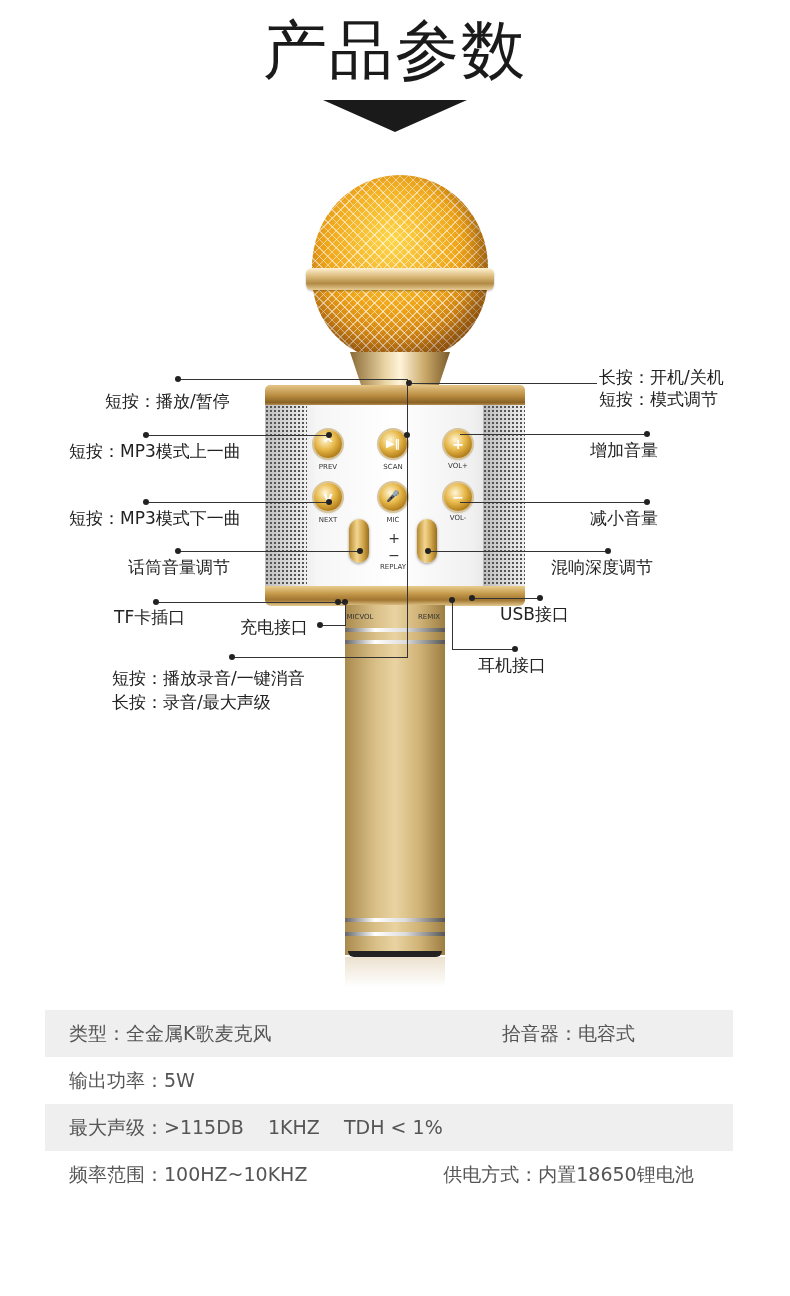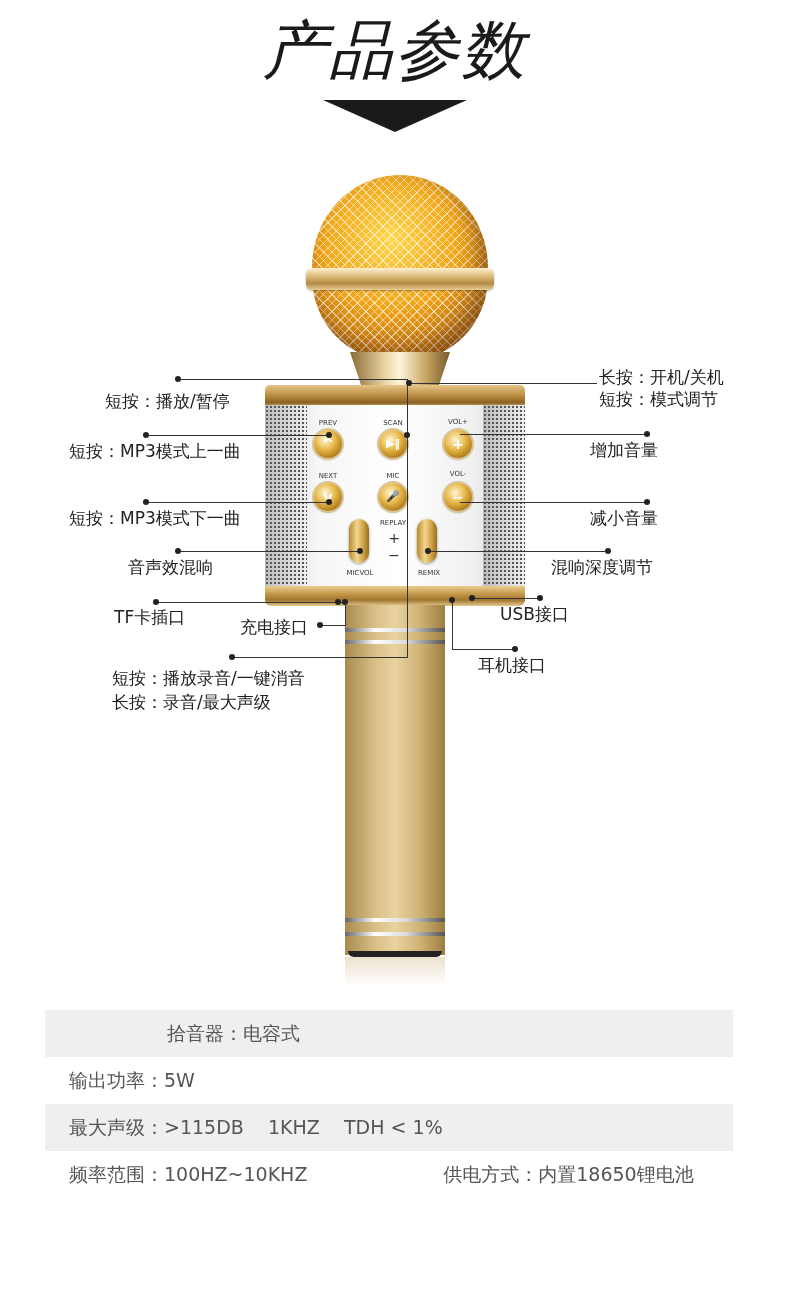--- a/index.html
+++ b/index.html
@@ -1,19 +1,19 @@
 <!DOCTYPE html>
 <html><head>
 <meta charset="utf-8">
 <style>
   * { margin:0; padding:0; box-sizing:border-box; }
   body { width:790px; height:1296px; background:#ffffff; position:relative; overflow:hidden;
          font-family:"DejaVu Sans","Liberation Sans",sans-serif; color:#333; }
   .title { position:absolute; left:0; width:790px; top:10px; text-align:center; font-size:64px;
-           color:#1a1a1a; font-weight:normal; letter-spacing:2px; line-height:80px;font-style:italic; }
+           color:#1a1a1a; font-weight:normal; letter-spacing:2px; line-height:80px; }
   .arrow { position:absolute; left:323px; top:100px; width:0; height:0;
            border-left:72px solid transparent; border-right:72px solid transparent;
            border-top:32px solid #1a1a1a; }
 
   
   .mic { position:absolute; left:0; top:0; width:790px; height:1000px; }
   .head { position:absolute; left:312px; top:175px; width:176px; height:185px; border-radius:50% 50% 45% 45%;
           background:
             repeating-linear-gradient(45deg, rgba(255,255,255,0.55) 0 1px, transparent 1px 6px),
             repeating-linear-gradient(-45deg, rgba(255,255,255,0.55) 0 1px, transparent 1px 6px),
@@ -45,21 +45,21 @@
   .reflect { position:absolute; left:345px; top:957px; width:100px; height:30px;
           background:linear-gradient(180deg,rgba(200,170,120,0.35),rgba(255,255,255,0)); }
 
   .btn { position:absolute; width:28px; height:28px; border-radius:50%;
          background:radial-gradient(circle at 40% 35%,#fff6d8 0%,#e8b94a 40%,#b07b18 75%,#7a5010);
          box-shadow:0 0 0 2px #d7c49a, 0 1px 3px rgba(0,0,0,0.4);
          color:#fff; font-size:14px; text-align:center; line-height:28px; font-weight:bold; }
   .slider { position:absolute; width:20px; height:44px; border-radius:10px;
          background:linear-gradient(90deg,#b88a2a,#f3d692 40%,#d2a64a 70%,#9a6d1c);
          box-shadow:0 1px 3px rgba(0,0,0,0.4); }
-  .tiny { position:absolute; font-size:7px; color:#333; text-align:center; width:50px; }
+  .tiny { position:absolute; font-size:7px; color:#333; text-align:center; width:50px;margin-top:44px; }
   .pm { position:absolute; font-size:14px; color:#333; width:12px; text-align:center; }
 
   
   .line { position:absolute; background:#333; }
   .dot { position:absolute; width:6px; height:6px; border-radius:50%; background:#222; }
   .label { position:absolute; font-size:17px; color:#222; white-space:nowrap; line-height:22px; }
 
   
   .specs { position:absolute; left:45px; top:1010px; width:688px; }
   .row { height:47px; display:flex; align-items:center; font-size:19px; color:#555; }
@@ -160,36 +160,37 @@
 <div class="line" style="left:452px;top:649px;width:63px;height:1px"></div>
 <div class="dot" style="left:449px;top:597px"></div>
 <div class="dot" style="left:512px;top:646px"></div>
 
 <div class="line" style="left:232px;top:657px;width:176px;height:1px"></div>
 <div class="dot" style="left:229px;top:654px"></div>
 
 <div class="label" style="left:105px;top:390px">短按：播放/暂停</div>
 <div class="label" style="left:69px;top:440px">短按：MP3模式上一曲</div>
 <div class="label" style="left:69px;top:507px">短按：MP3模式下一曲</div>
-<div class="label" style="left:128px;top:556px">音声效混响</div>
+<div class="label" style="left:128px;top:556px">话筒音量调节</div>
 <div class="label" style="left:114px;top:606px">TF卡插口</div>
 <div class="label" style="left:240px;top:616px">充电接口</div>
 <div class="label" style="left:112px;top:667px">短按：播放录音/一键消音</div>
 <div class="label" style="left:112px;top:691px">长按：录音/最大声级</div>
 
 <div class="label" style="left:599px;top:366px">长按：开机/关机</div>
 <div class="label" style="left:599px;top:388px">短按：模式调节</div>
 <div class="label" style="left:590px;top:439px">增加音量</div>
 <div class="label" style="left:590px;top:507px">减小音量</div>
 <div class="label" style="left:551px;top:556px">混响深度调节</div>
 <div class="label" style="left:500px;top:603px">USB接口</div>
 <div class="label" style="left:478px;top:654px">耳机接口</div>
 
 <div class="specs">
   <div class="row shade">
+    <div class="cell c1">类型：全金属K歌麦克风</div>
     <div class="cell c2">拾音器：电容式</div>
   </div>
   <div class="row">
     <div class="cell c1">输出功率：5W</div>
   </div>
   <div class="row shade">
     <div class="cell" style="white-space:pre">最大声级：&gt;115DB    1KHZ    TDH &lt; 1%</div>
   </div>
   <div class="row">
     <div class="cell c1">频率范围：100HZ~10KHZ</div>

